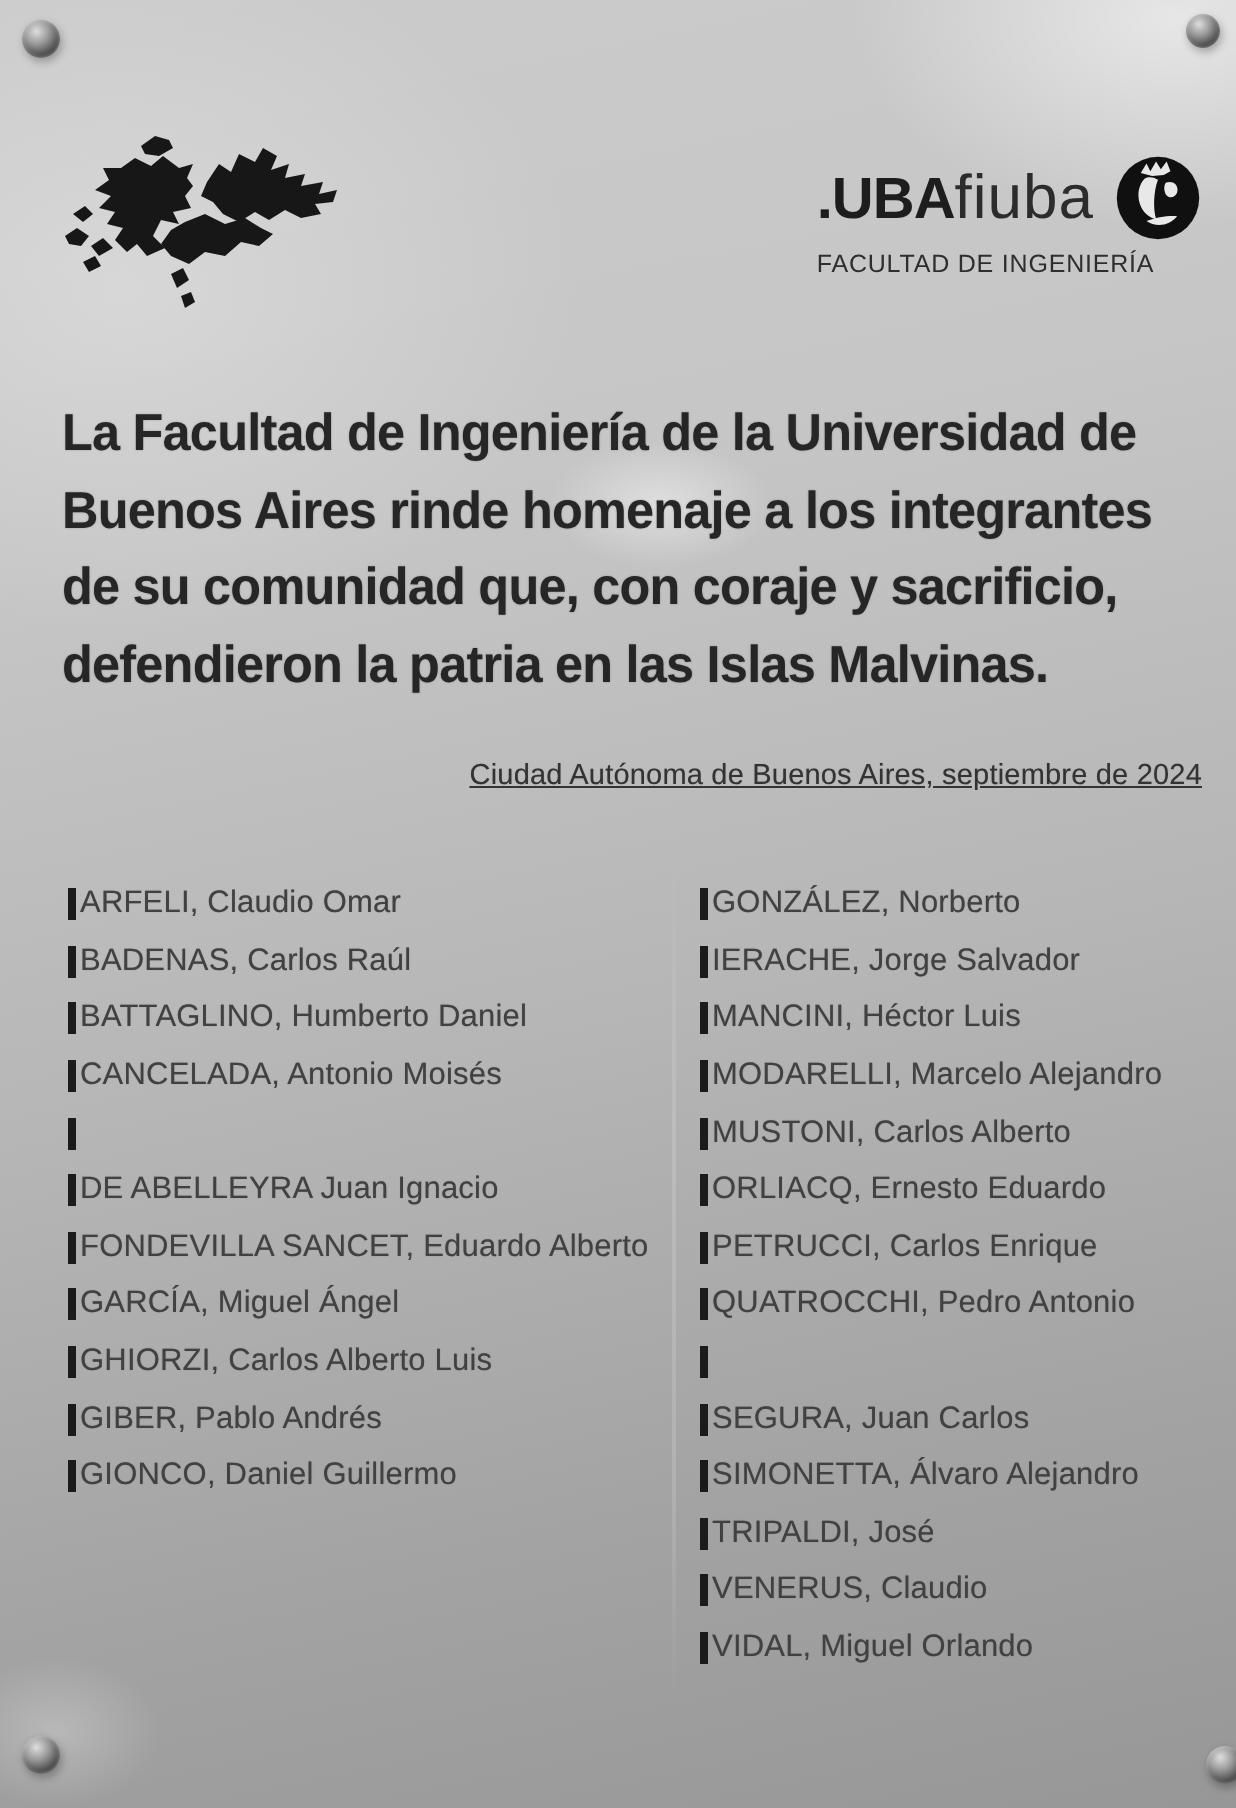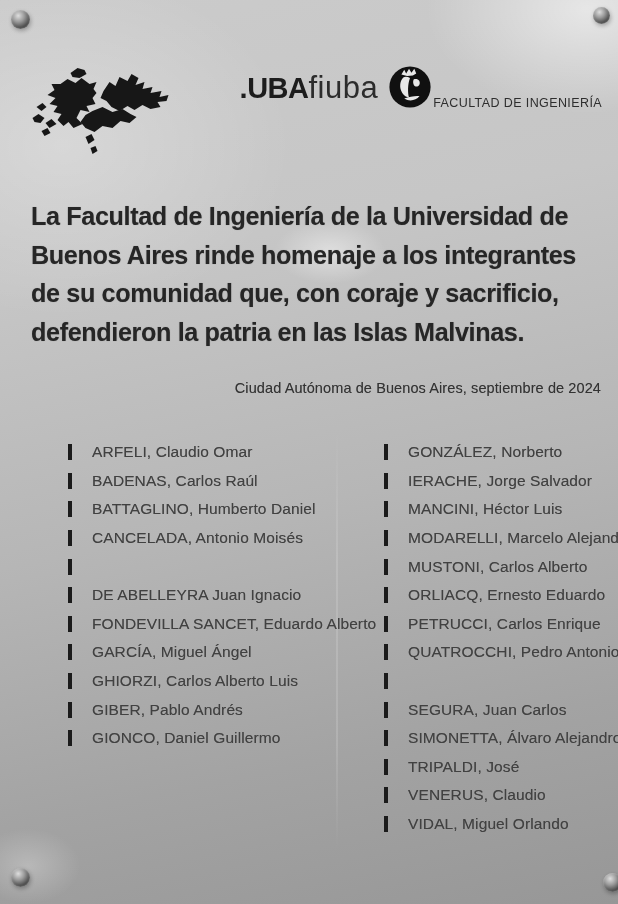--- a/index.html
+++ b/index.html
@@ -20,22 +20,22 @@
     background:radial-gradient(circle at 38% 30%, #dedede 0%, #9a9a9a 35%, #4d4d4d 68%, #303030 100%);
     box-shadow:1px 2px 4px rgba(0,0,0,0.28), inset 0 0 2px rgba(255,255,255,0.45);
   }
   .screw-tl{left:11px;top:10px;}
   .screw-tr{left:593px;top:7px;width:17px;height:17px;}
   .screw-bl{left:11px;top:868px;}
   .screw-br{left:603px;top:873px;}
   .islands{position:absolute;left:30px;top:60px;width:166px;height:100px;}
   .islands path{fill:#171717;}
   .logo{
-    position:absolute;top:64px;right:16px;
-    display:flex;flex-direction:row;align-items:flex-end;
+    position:absolute;top:76px;right:16px;
+    display:flex;flex-direction:column;align-items:flex-start;
   }
   .logo-row{display:flex;align-items:center;gap:9px;}
   .brand{white-space:nowrap;line-height:1;}
   .brand-bold{font-size:29px;font-weight:bold;color:#1d1d1d;letter-spacing:-0.5px;}
   .brand-light{font-size:31px;font-weight:300;color:#2c2c2c;letter-spacing:0.5px;}
   .emblem{width:46px;height:46px;}
   .logo-sub{
     margin-top:3px;font-size:12.5px;color:#2e2e2e;letter-spacing:0.4px;
     font-weight:400;
   }
@@ -44,26 +44,27 @@
     font-size:26px;font-weight:bold;color:#262626;
     letter-spacing:-0.4px;line-height:38.5px;
     transform:scaleX(0.97);transform-origin:left top;
     text-shadow:0 0 1px rgba(45,45,45,0.35);
   }
   .t-line{white-space:nowrap;}
   .dateline{
     position:absolute;top:380px;right:17px;
     font-size:14.5px;color:#333;letter-spacing:0.1px;
     text-shadow:0 0 0.5px rgba(50,50,50,0.4);
+    text-decoration:underline;
   }
   .names{position:absolute;left:0;top:438px;width:618px;}
   .col{position:absolute;top:0;}
   .col-left{left:34px;width:306px;}
   .col-right{left:350px;width:262px;}
-  .name-row{display:flex;align-items:center;height:28.6px;gap:20px;margin-left:34px;}
+  .name-row{display:flex;align-items:center;height:28.6px;gap:2px;}
   .bar{width:4px;height:16px;background:#1b1b1b;flex:0 0 auto;}
   .nm{
     font-size:15.5px;color:#414141;letter-spacing:0.1px;white-space:nowrap;
     text-shadow:0 0 0.5px rgba(60,60,60,0.45);
   }
   .glass-seam{
     position:absolute;left:336px;top:430px;width:2px;height:420px;
     background:linear-gradient(180deg, rgba(255,255,255,0) 0%, rgba(255,255,255,0.14) 30%, rgba(255,255,255,0.14) 75%, rgba(255,255,255,0) 100%);
   }
 </style>

